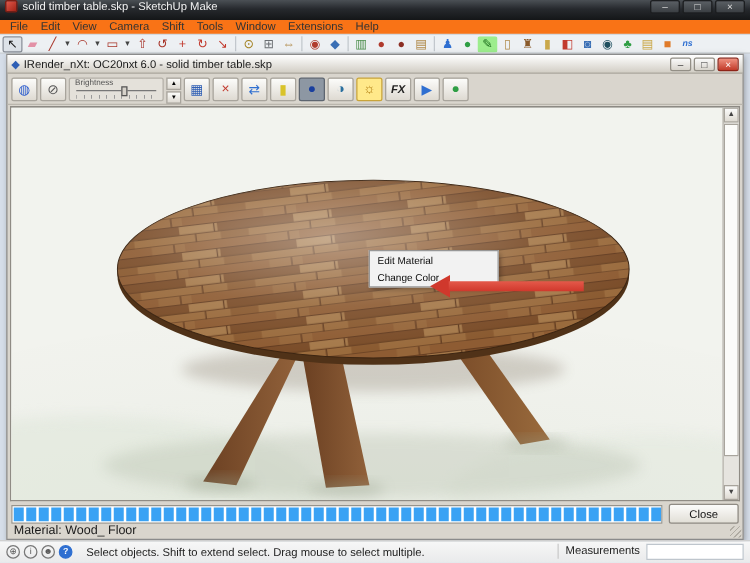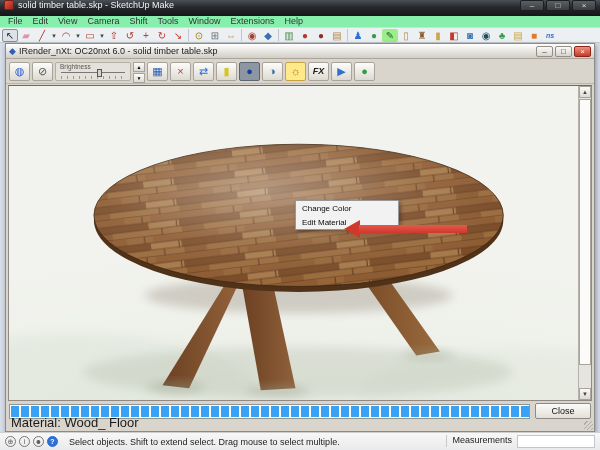--- a/index.html
+++ b/index.html
@@ -9,21 +9,21 @@
   
   .titlebar { position:absolute; top:0; left:0; right:0; height:16px;
     background:linear-gradient(#4b5055,#26292d 45%,#141618); color:#f2f2f2;
     display:flex; align-items:flex-start; gap:4px; padding:0 4px; font-size:9px; }
   .app-icon { width:10px; height:10px; border-radius:2px;
     background:linear-gradient(135deg,#e2574a,#a32417); border:1px solid #7e1d13; }
   .wc-group { margin-left:auto; display:flex; gap:2px; }
   .wc { width:24px; height:11px; font-size:8px; line-height:9px; text-align:center;
     color:#ddd; background:linear-gradient(#5a5f64,#3a3e42); border:1px solid #1c1e20; border-radius:2px; }
 
-  .menubar { position:absolute; top:16px; left:0; right:0; height:12px; background:#86efac;
+  .menubar { position:absolute; top:16px; left:0; right:0; height:12px; background:#f97316;
     border-bottom:1px solid #d4d9de; display:flex; align-items:center; padding-left:3px; }
   .menu-item { font-size:9px; color:#333; padding:0 5px; line-height:11px; }
 
   .main-toolbar { position:absolute; top:28px; left:0; right:0; height:15px; background:#edf0f3;
     border-bottom:1px solid #c6cbd1; display:flex; align-items:center; padding:0 2px; }
   .tb-btn { width:16px; height:13px; display:flex; align-items:center; justify-content:center;
     font-size:10px; line-height:13px; border:1px solid transparent; border-radius:2px; flex:none; }
   .tb-btn.dd { width:8px; font-size:7px; }
   .tb-btn.pressed { border-color:#8a9099; background:#dde2e8; }
   .tb-btn.txt { font-size:7px; font-weight:bold; font-style:italic; }
@@ -83,21 +83,21 @@
   .vs-thumb { position:absolute; left:0; top:13px; bottom:35px; width:12px;
     background:#fbfbf9; border:1px solid #a8a49c; }
 
   .progress-row { position:absolute; left:3px; right:3px; bottom:12px; height:17px;
     display:flex; align-items:flex-end; gap:5px; }
   .progress-track { flex:1; height:15px; border:1px solid #96938b; background:#fff;
     display:flex; gap:2px; padding:1px; overflow:hidden; }
   .seg { width:8px; flex:none; background:var(--progress_blue,#3aa2f4); }
   .close-btn { width:56px; height:16px; font-size:9px; line-height:14px; text-align:center;
     color:#111; background:linear-gradient(#fbfbfa,#e2dfd7); border:1px solid #8f8b84; border-radius:2px; }
-  .material-row { position:absolute; left:5px; bottom:1px; font-size:13px; color:#1a1a1a; }
+  .material-row { position:absolute; left:5px; bottom:1px; font-size:10px; color:#1a1a1a; }
   .grip { position:absolute; right:1px; bottom:1px; width:9px; height:9px;
     background:repeating-linear-gradient(135deg,transparent 0 2px,#b0aca3 2px 3px); }
 
   
   .ctx { position:absolute; left:295px; top:200px; width:104px; z-index:5;
     background:#f2f2f2; border:1px solid #979797; box-shadow:2px 2px 4px rgba(0,0,0,.3); font-size:8px; }
   .ctx-hdr { padding:2.5px 4px; color:#8f8f8f; background:#fafafa; border-bottom:1px solid #dcdcdc; }
   .ctx-item { padding:2.5px 4px 2.5px 6px; color:#0a0a0a; }
 
   .arrow { position:absolute; left:344px; top:220px; width:123px; height:18px; z-index:6; }
@@ -335,22 +335,22 @@
         <div class="seg"></div>
         <div class="seg"></div>
       </div>
     <div class="close-btn">Close</div>
   </div>
   <div class="material-row">Material: Wood_ Floor</div>
   <div class="grip"></div>
 </div>
 
 <div class="ctx" id="ctx-menu">
+    <div class="ctx-item">Edit Material</div>
     <div class="ctx-item">Change Color</div>
-    <div class="ctx-item">Edit Material</div>
   </div>
 
 <div class="arrow">
   <span class="arrow-head"></span>
   <span class="arrow-body"></span>
 </div>
 
 <div class="statusbar">
   <span id="status-icons" style="display:flex;align-items:center;">
       <span class="st-ic">⊕</span>

